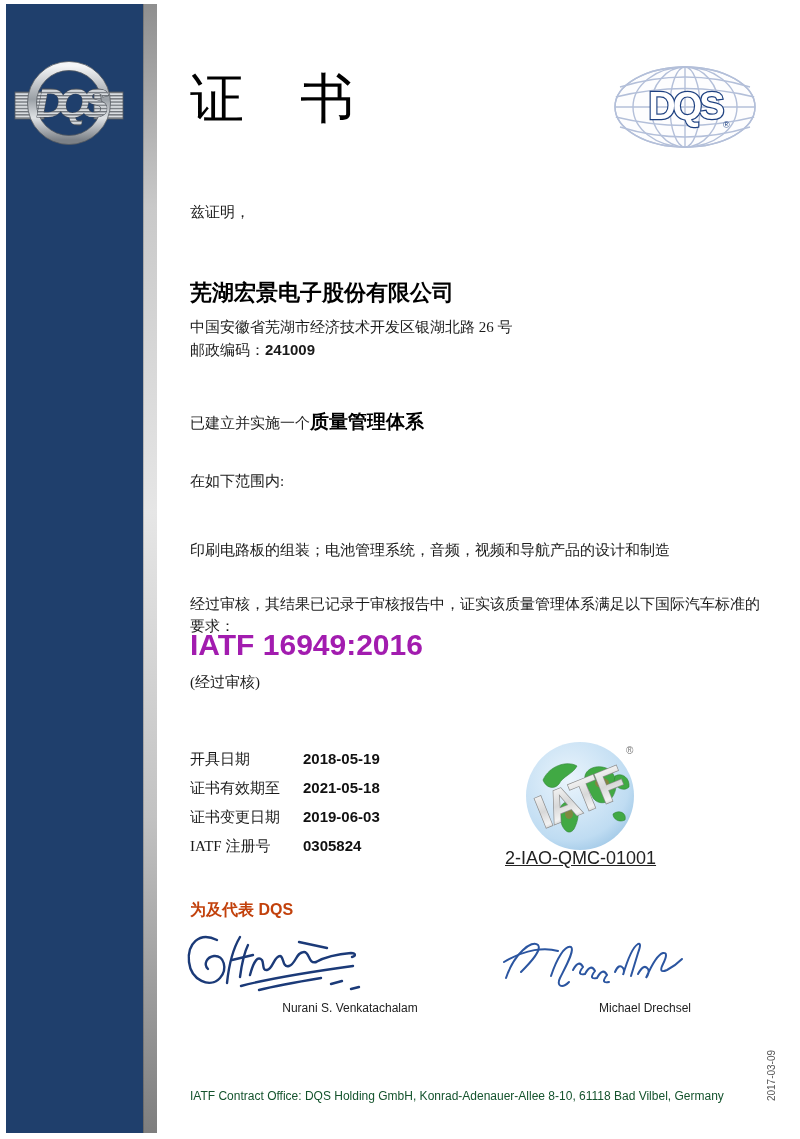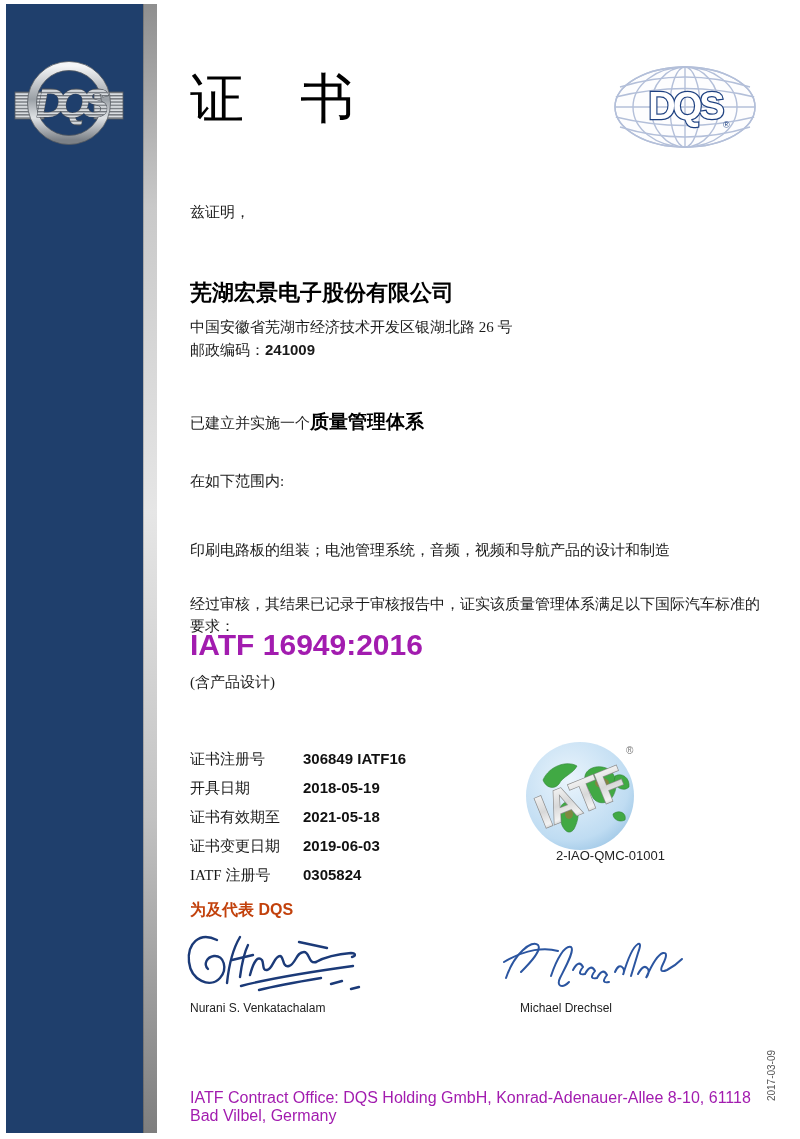--- a/index.html
+++ b/index.html
@@ -28,30 +28,30 @@
   .audit{left:190px;top:594px;width:580px;}
   .standard{left:190px;top:628px;font-family:"Liberation Sans",sans-serif;font-weight:bold;font-size:30px;color:#a21caf;}
   .standard-note{left:190px;top:672px;}
   
   .details{left:190px;top:750px;width:300px;font-size:15px;}
   .drow{display:flex;margin-bottom:10px;}
   .dlabel{width:113px;flex:0 0 113px;}
   .dvalue{font-family:"Liberation Sans",sans-serif;font-weight:600;color:#111;}
   
   .iatf-globe{left:523px;top:738px;}
-  .iatf-code{left:505px;top:848px;width:160px;text-align:right;
-      font-family:"Liberation Sans",sans-serif;font-size:13px;color:#222;}
+  .iatf-code{left:505px;top:848px;width:160px;text-align:left;
+      font-family:"Liberation Sans",sans-serif;font-size:18px;color:#222;text-decoration:underline;}
   
   .onbehalf{left:190px;top:900px;font-family:"Liberation Sans",sans-serif;font-weight:bold;font-size:16px;color:#c2410c;}
   .sig1{left:183px;top:926px;}
   .sig2{left:498px;top:932px;}
-  .sign-name{font-family:"Liberation Sans",sans-serif;font-size:12px;color:#222;line-height:1.35;}
+  .sign-name{font-family:"Liberation Sans",sans-serif;font-size:12px;color:#222;line-height:1.35;text-align:center;}
   .signer1{left:190px;top:1000px;width:320px;}
   .signer2{left:520px;top:1000px;width:250px;}
-  .footer{left:190px;top:1089px;width:580px;font-family:"Liberation Sans",sans-serif;font-size:16px;color:#a21caf;}
+  .footer{left:190px;top:1089px;width:580px;font-family:"Liberation Sans",sans-serif;font-size:12px;color:#14532d;}
   .side-date{left:742px;top:1070px;width:58px;text-align:center;
       font-family:"Liberation Sans",sans-serif;font-size:10px;color:#555;
       transform:rotate(-90deg);transform-origin:center;}
   
   .dqs-globe{left:611px;top:62px;}
 </style>
 </head>
 <body>
 
 <div class="page">
@@ -113,27 +113,23 @@
   <div class="abs t15 statement">
     <span>已建立并实施一个</span><span class="sys">质量管理体系</span>
   </div>
 
   <div class="abs t15 scope-head">在如下范围内:</div>
   <div class="abs t15 scope-text">印刷电路板的组装；电池管理系统，音频，视频和导航产品的设计和制造</div>
 
   <div class="abs t15 audit">经过审核，其结果已记录于审核报告中，证实该质量管理体系满足以下国际汽车标准的要求：</div>
 
   <div class="abs standard">IATF 16949:2016</div>
-  <div class="abs t15 standard-note">(含产品设计)</div>
+  <div class="abs t15 standard-note">(经过审核)</div>
 
   <div class="abs details">
-    <div class="drow">
-      <span class="dlabel">证书注册号</span>
-      <span class="dvalue">306849 IATF16</span>
-    </div>
     <div class="drow">
       <span class="dlabel">开具日期</span>
       <span class="dvalue">2018-05-19</span>
     </div>
     <div class="drow">
       <span class="dlabel">证书有效期至</span>
       <span class="dvalue">2021-05-18</span>
     </div>
     <div class="drow">
       <span class="dlabel">证书变更日期</span>

